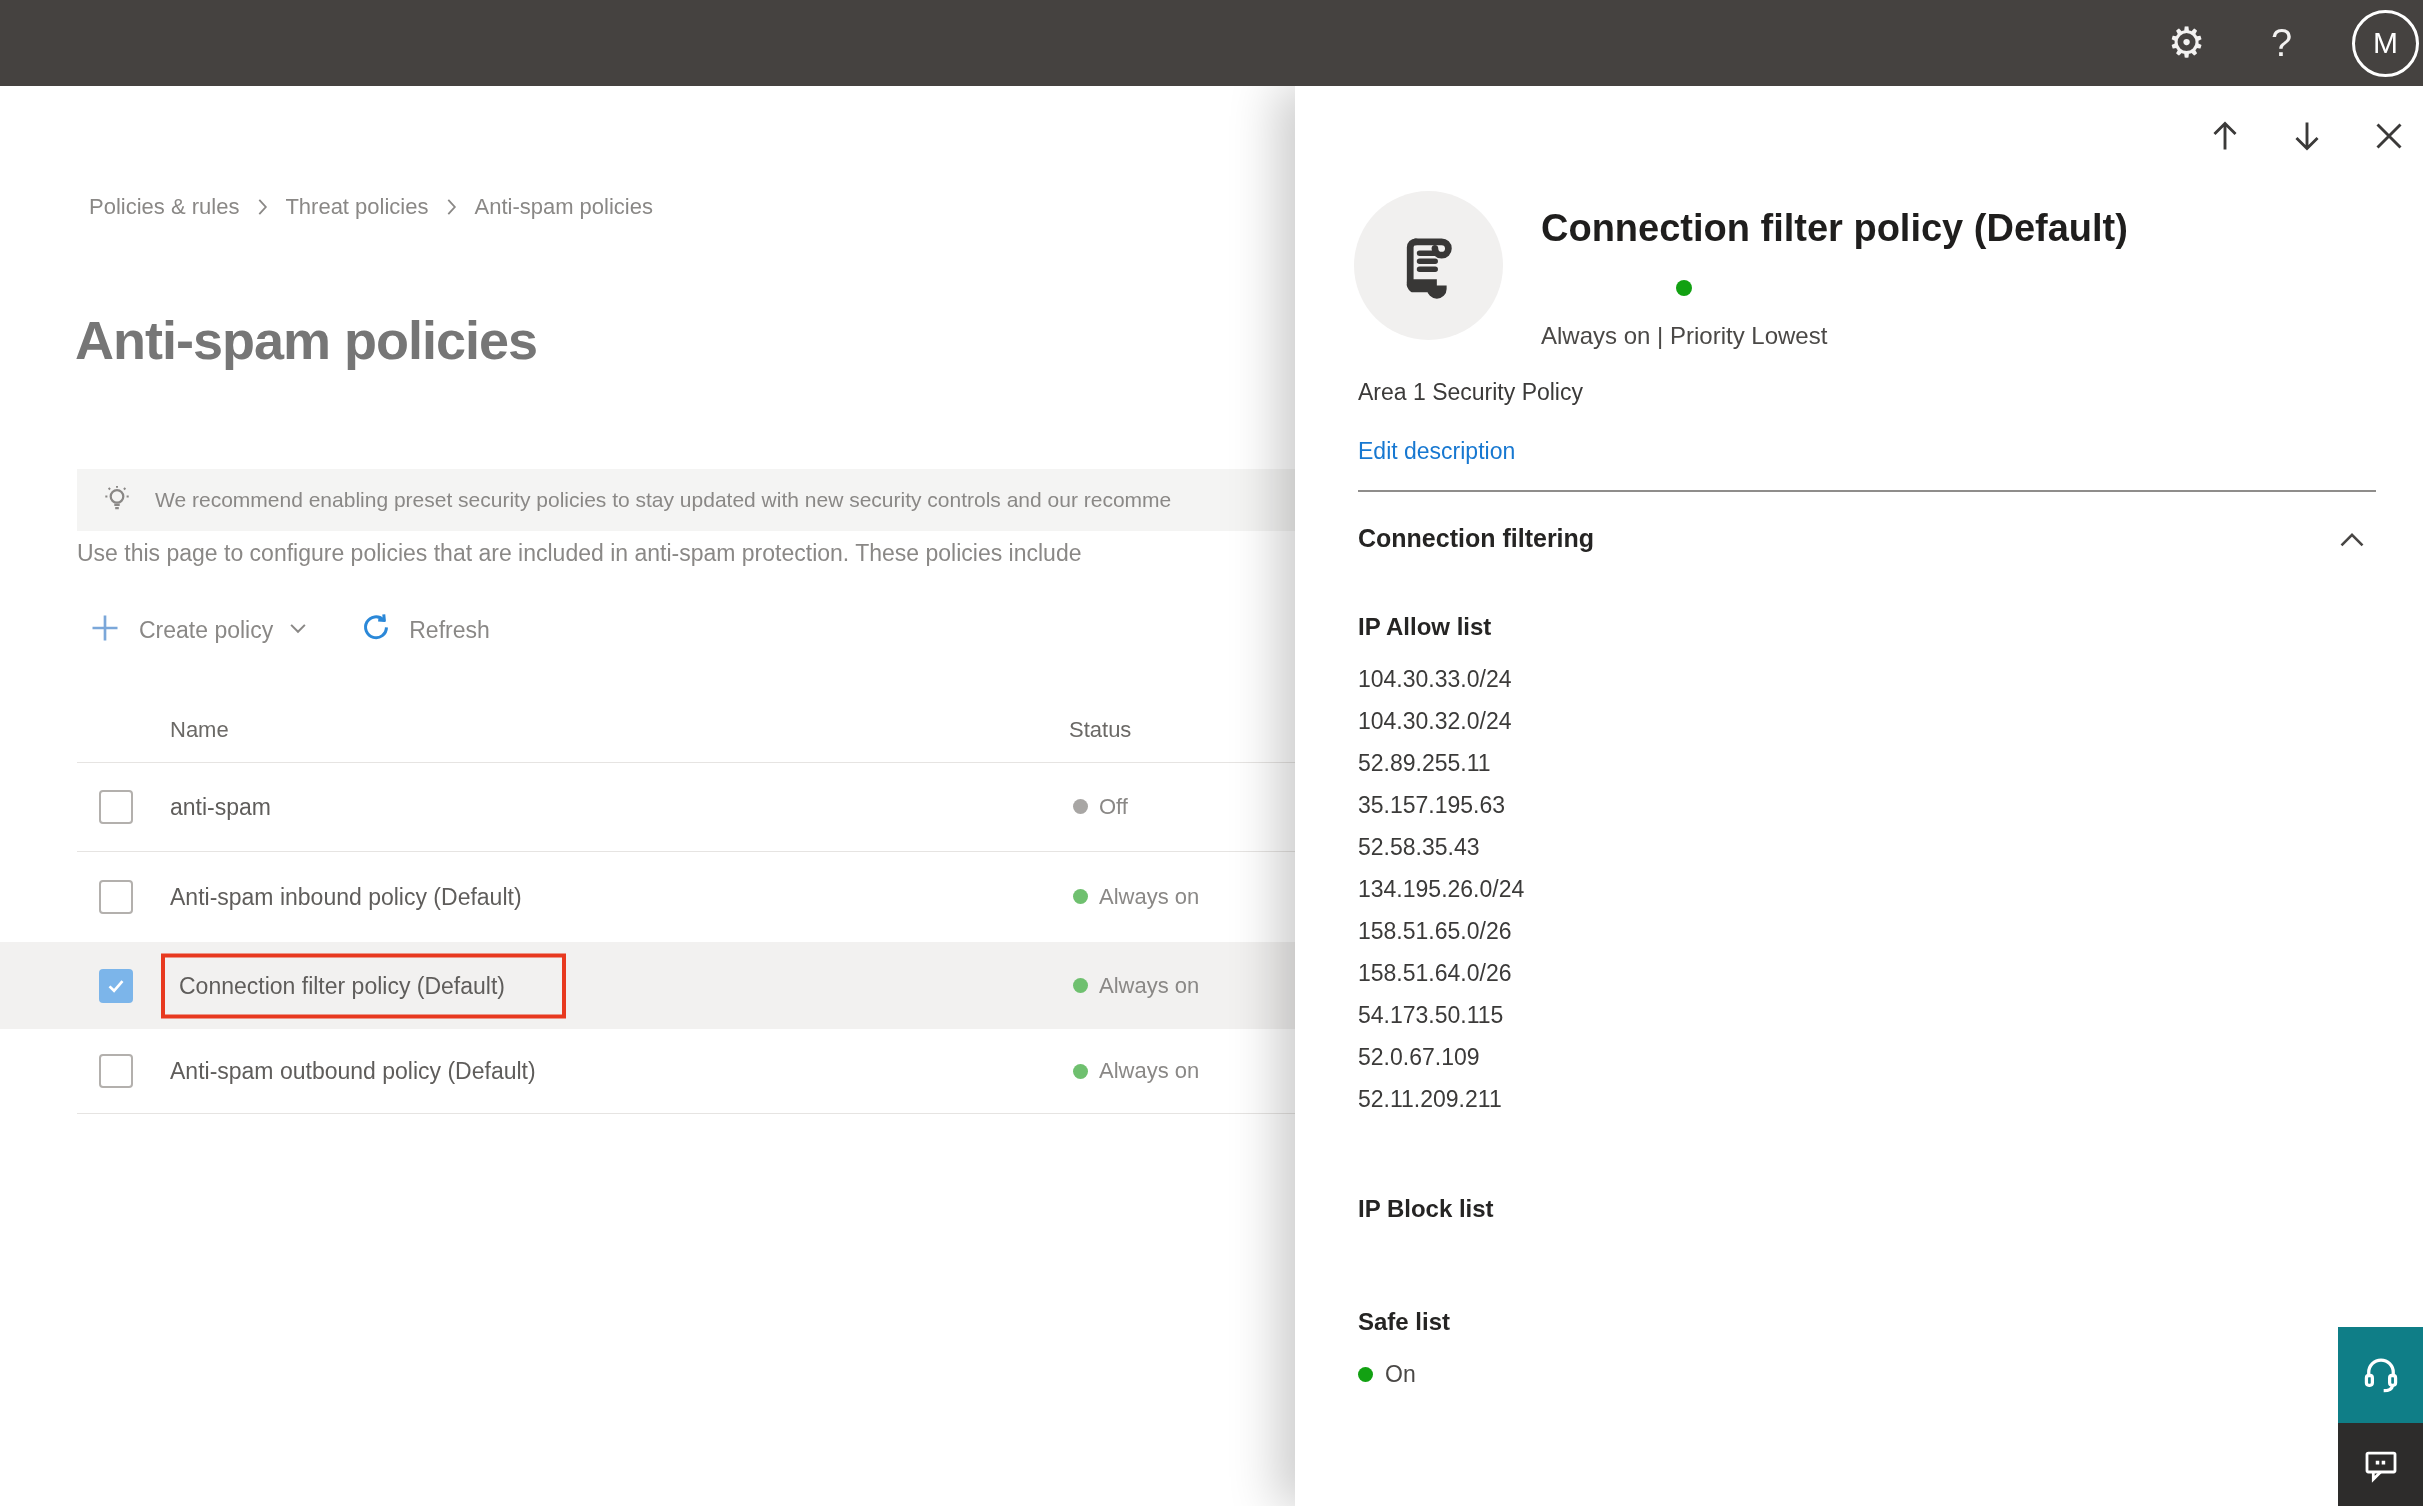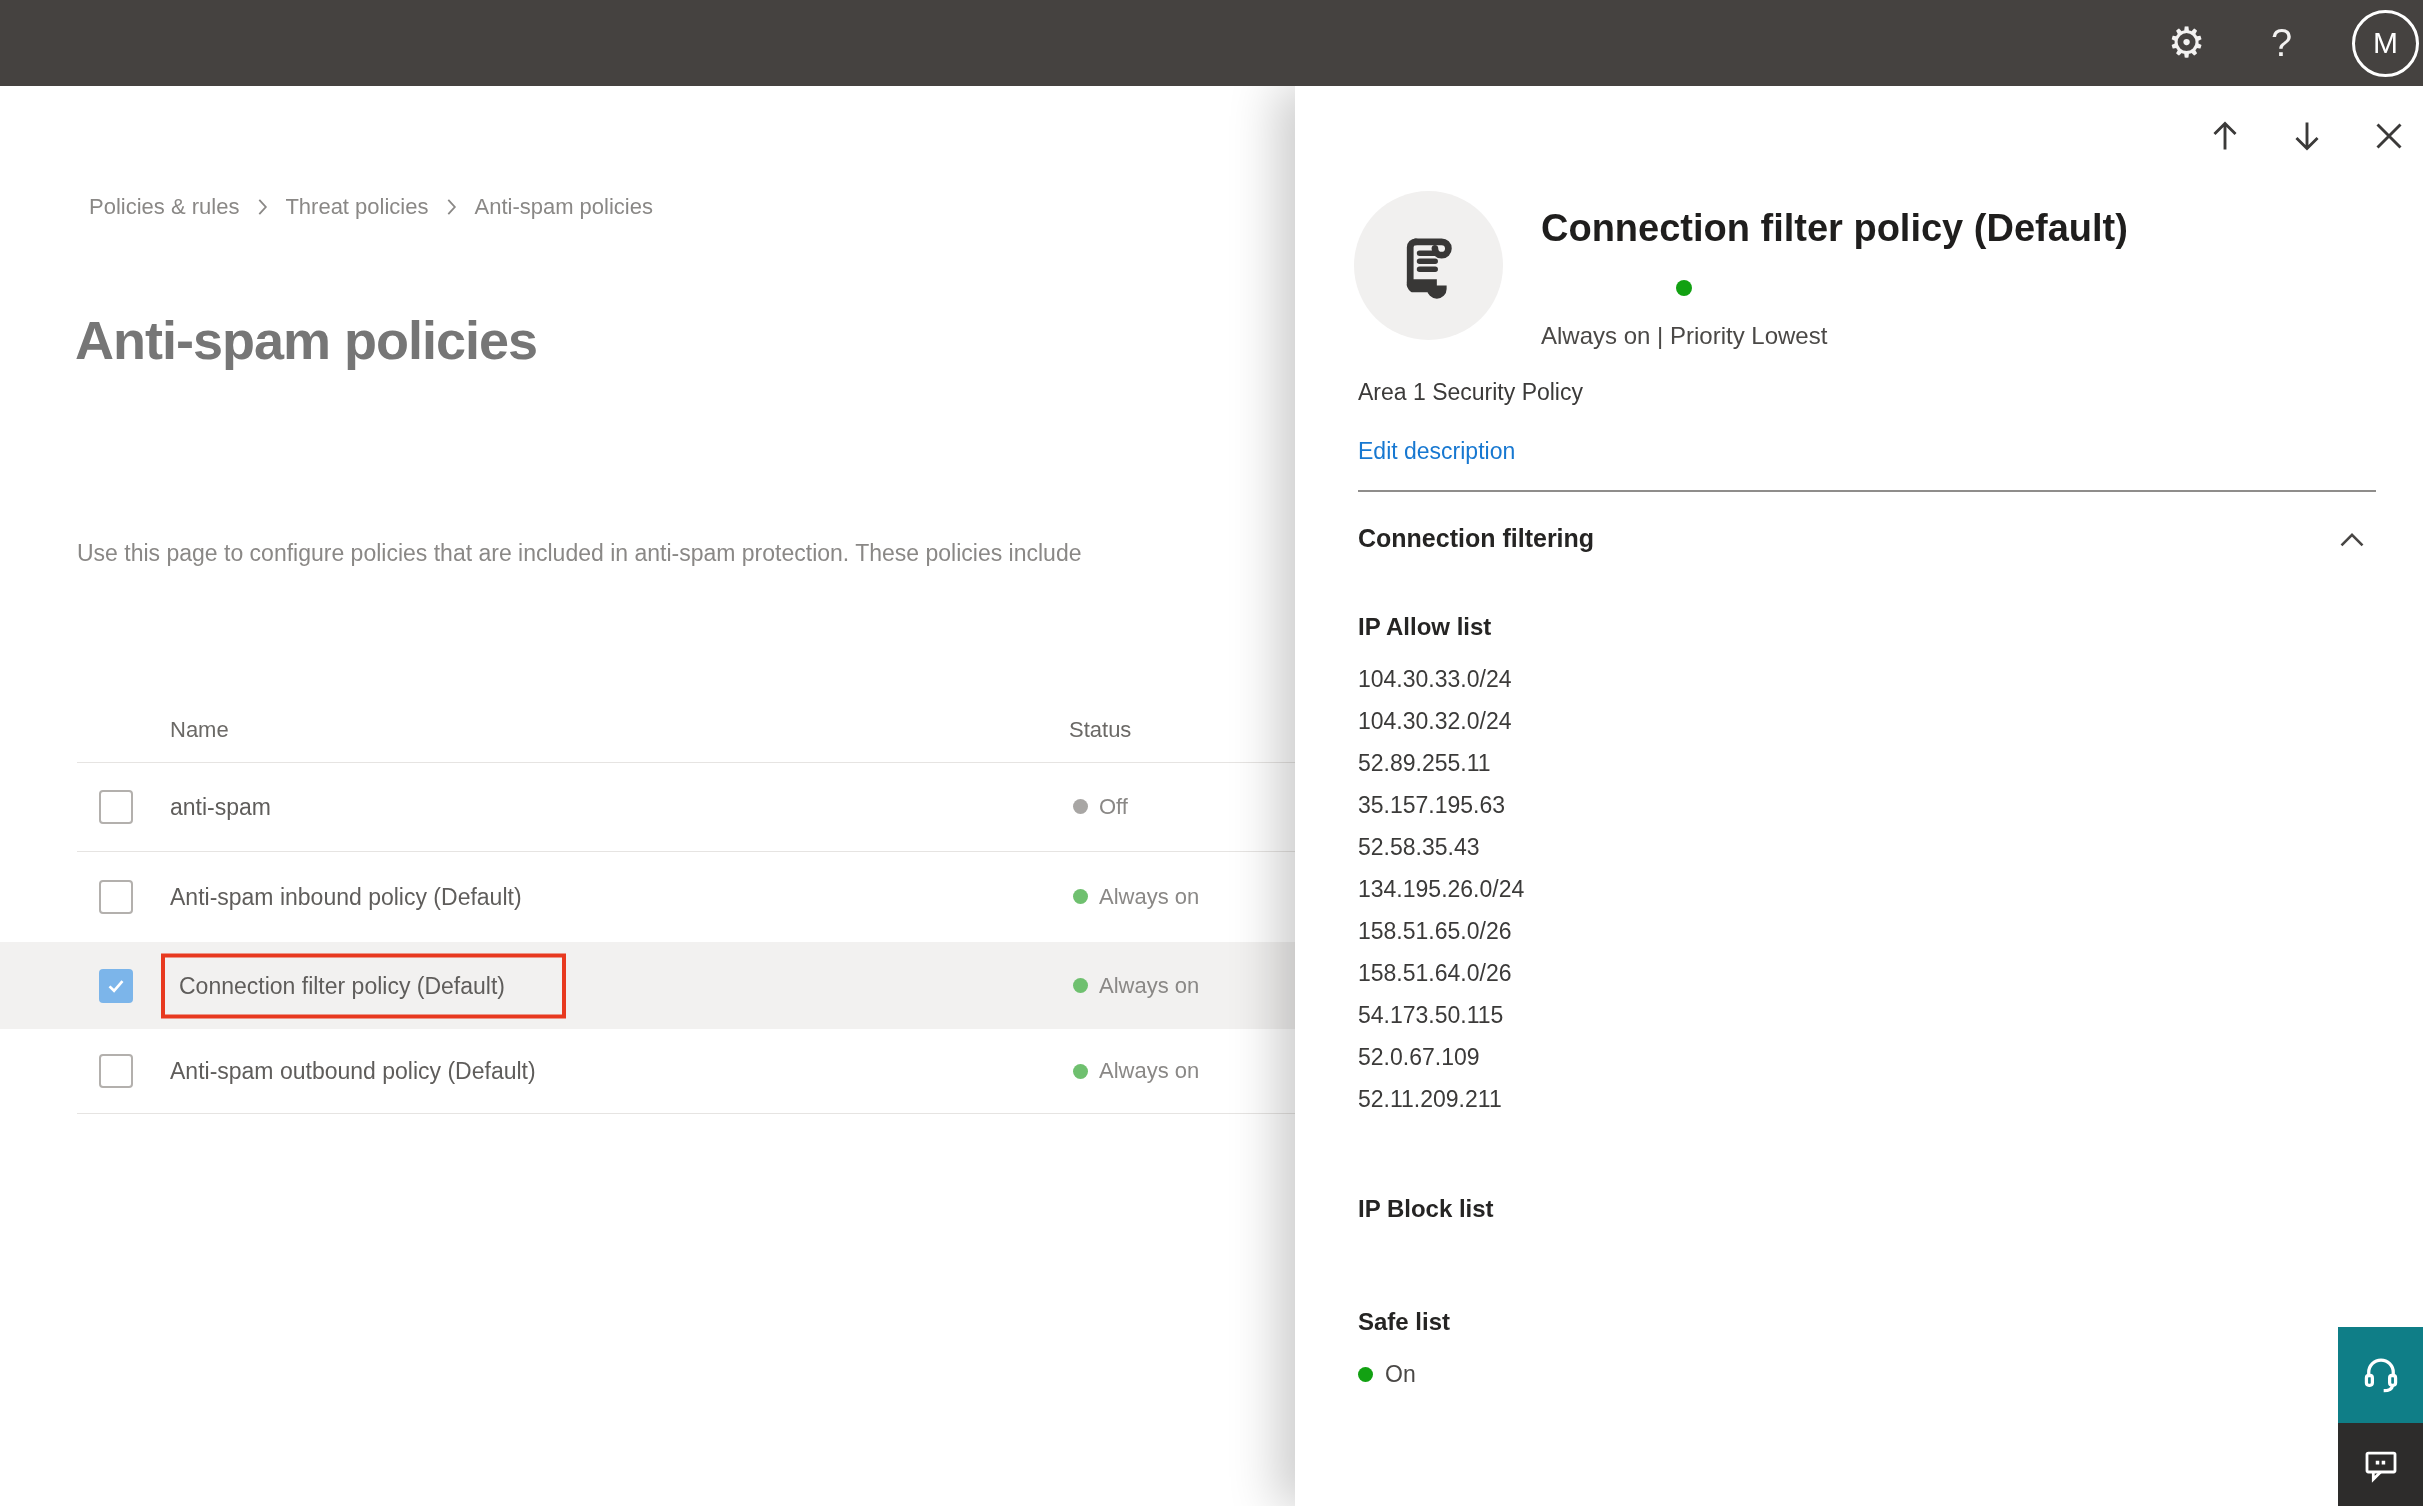--- a/index.html
+++ b/index.html
@@ -116,23 +116,57 @@
     <span class="crumb-sep">
       <svg width="26" height="26" viewBox="0 0 24 24">
           <path d="M9.5 5.5 L15.5 12 L9.5 18.5" fill="none" stroke="#8a8886" stroke-width="1.7"></path>
         </svg>
     </span>
     <span class="crumb">Anti-spam policies</span>
   </div>
 
   <div class="page-title">Anti-spam policies</div>
 
+  <div class="banner">
+    <span class="banner-icon">
+      <svg width="36" height="36" viewBox="0 0 24 24" fill="none" stroke="#8a8886" stroke-width="1.5">
+        <circle cx="12" cy="9.6" r="4.2"></circle>
+        <path d="M10.2 15.3 h3.6 M10.8 17.4 h2.4"></path>
+        <path d="M12 2.6 v1.3 M5.6 9.6 H4.2 M19.8 9.6 h-1.4 M7.4 5 l-1 -1 M16.6 5 l1 -1" stroke-width="1.3"></path>
+      </svg>
+    </span>
+    <span class="banner-text">We recommend enabling preset security policies to stay updated with new security controls and our recomme</span>
+  </div>
 
   <div class="page-desc">Use this page to configure policies that are included in anti-spam protection. These policies include</div>
 
+  <div class="toolbar">
+    <div class="tool-btn">
+      <span>
+        <svg width="40" height="40" viewBox="0 0 24 24">
+            <path d="M12 4.5 v15 M4.5 12 h15" stroke="#7ba7d9" stroke-width="1.6" fill="none"></path>
+          </svg>
+      </span>
+      <span class="tool-label">Create policy</span>
+      <span>
+        <svg width="30" height="30" viewBox="0 0 24 24">
+            <path d="M6.5 9.5 L12 15 L17.5 9.5" fill="none" stroke="#8a8886" stroke-width="1.6"></path>
+          </svg>
+      </span>
+    </div>
+    <div class="tool-btn refresh-btn">
+      <span>
+        <svg width="38" height="38" viewBox="0 0 24 24" fill="none">
+          <path d="M16.6 6.8 A6.6 6.6 0 1 0 18.6 11.6" stroke="#2b88d8" stroke-width="1.9"></path>
+          <path d="M16.9 3.4 L17.3 7.3 L13.4 6.9" stroke="#2b88d8" stroke-width="1.9" stroke-linejoin="round"></path>
+        </svg>
+      </span>
+      <span class="tool-label">Refresh</span>
+    </div>
+  </div>
 
   <div class="thead">
     <span class="th-name">Name</span>
     <span class="th-status">Status</span>
   </div>
   <div class="hdiv" style="top:762px"></div>
 
   <div class="row" style="top:762px">
     <span class="cb"></span>
     <span class="row-name">anti-spam</span>

